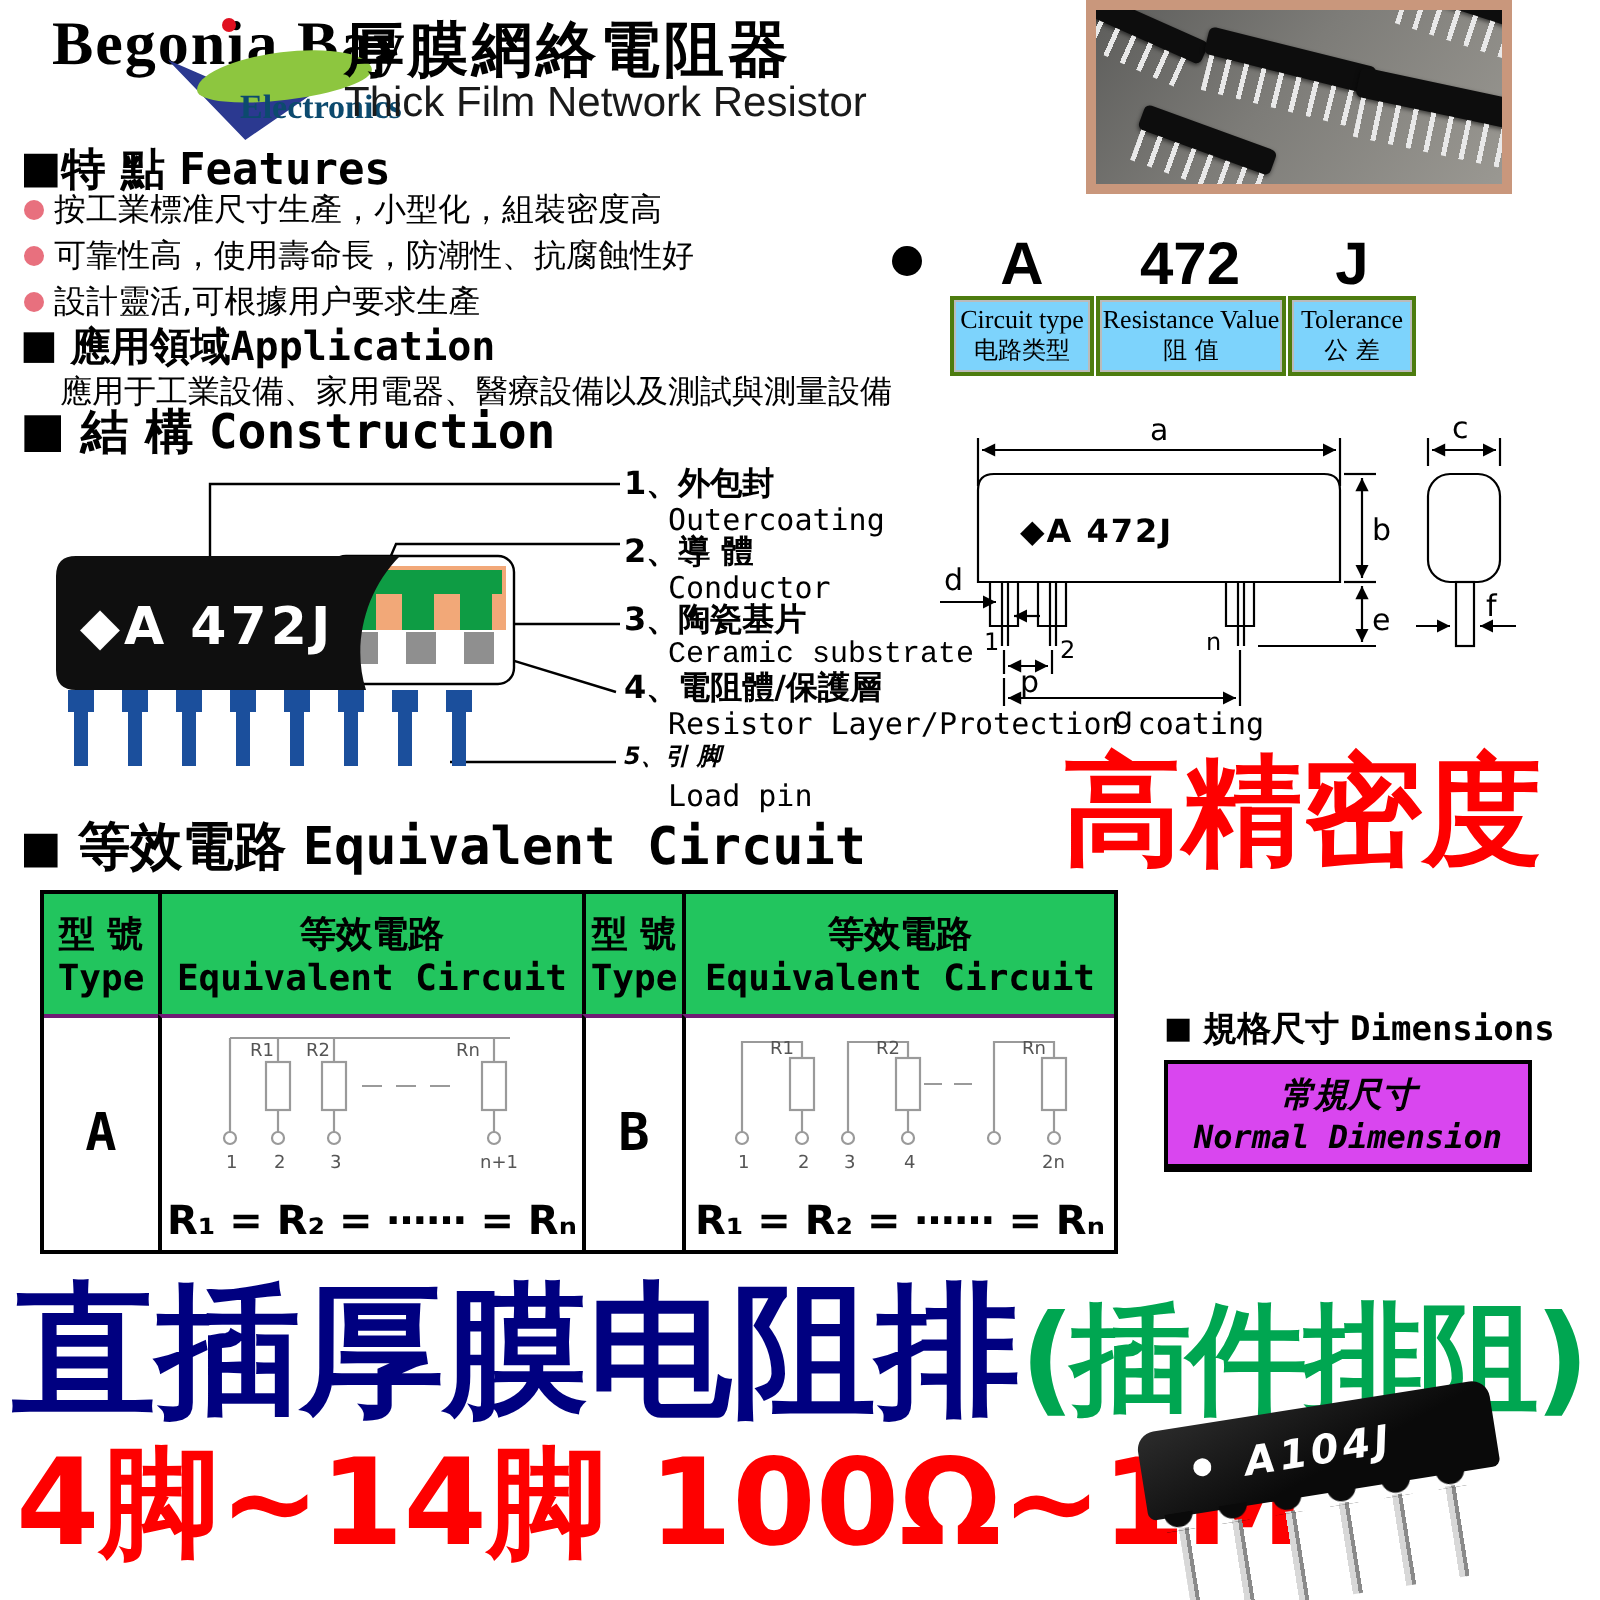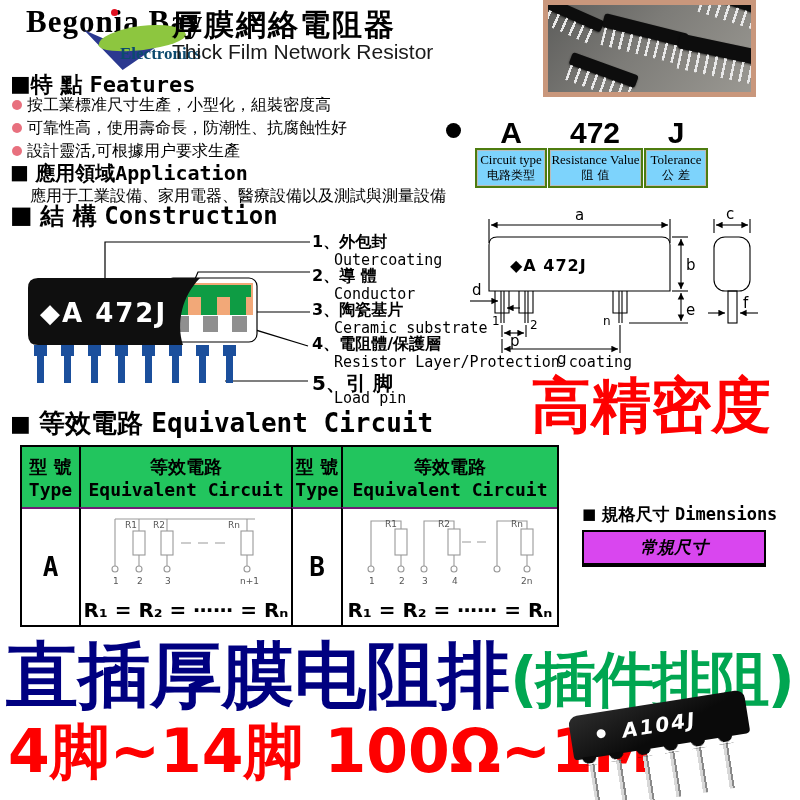--- a/index.html
+++ b/index.html
@@ -189,24 +189,24 @@
     <rect x="203" y="119" width="13" height="11"></rect>
       <rect x="206" y="119" width="7" height="38"></rect>
   </g>
 </svg>
 
 <div class="abs" style="left:312px;top:232px;font-weight:bold;font-size:16px;"><span>1、</span><span>外包封</span></div>
 <div class="abs mono" style="left:334px;top:251px;font-size:15px;">Outercoating</div>
 <div class="abs" style="left:312px;top:266px;font-weight:bold;font-size:16px;"><span>2、</span><span>導 體</span></div>
 <div class="abs mono" style="left:334px;top:285px;font-size:15px;">Conductor</div>
 <div class="abs" style="left:312px;top:300px;font-weight:bold;font-size:16px;"><span>3、</span><span>陶瓷基片</span></div>
-<div class="abs mono" style="left:334px;top:319px;font-size:15px;">Ceramic substrate</div>
+<div class="abs mono" style="left:334px;top:319px;font-size:15px;font-family:Liberation Mono, monospace;">Ceramic substrate</div>
 <div class="abs" style="left:312px;top:334px;font-weight:bold;font-size:16px;"><span>4、</span><span>電阻體/保護層</span></div>
 <div class="abs mono" style="left:334px;top:353px;font-size:15px;">Resistor Layer/Protection coating</div>
-<div class="abs" style="left:312px;top:370px;font-weight:bold;font-size:20px;"><span>5、</span><span>引 脚</span></div>
+<div class="abs" style="left:312px;top:370px;font-weight:bold;font-size:12px;font-style:italic;"><span>5、</span><span>引 脚</span></div>
 <div class="abs mono" style="left:334px;top:389px;font-size:15px;">Load pin</div>
 
 <svg class="abs" style="left:462px;top:205px;" width="335" height="165" viewBox="0 0 335 165">
   <defs>
     <marker id="arrE" markerWidth="8" markerHeight="8" refX="6" refY="3" orient="auto">
       <path d="M0,0 L6,3 L0,6 Z" fill="#000"></path>
     </marker>
     <marker id="arrS" markerWidth="8" markerHeight="8" refX="0" refY="3" orient="auto">
       <path d="M6,0 L0,3 L6,6 Z" fill="#000"></path>
     </marker>
@@ -371,20 +371,21 @@
   </div>
 </div>
 
 <div class="abs" style="left:582px;top:503px;font-size:17px;">
   <span class="h-marker" style="font-size:15px;">■</span> <span class="zh-b">規格尺寸</span>
   <span class="zh-b mono">Dimensions</span>
 </div>
 <div class="abs dim-table">
   <div class="dim-head">
     <div class="l1">常規尺寸</div>
+    <div class="l2">Normal Dimension</div>
   </div>
 </div>
 
 <div class="abs foot1">
   <span>直插厚膜电阻排</span><span class="paren">(插件排阻)</span>
 </div>
 <div class="abs foot2">4脚~14脚  100Ω~1M</div>
 
 <div class="abs prod">
   <div class="prod-rot">

